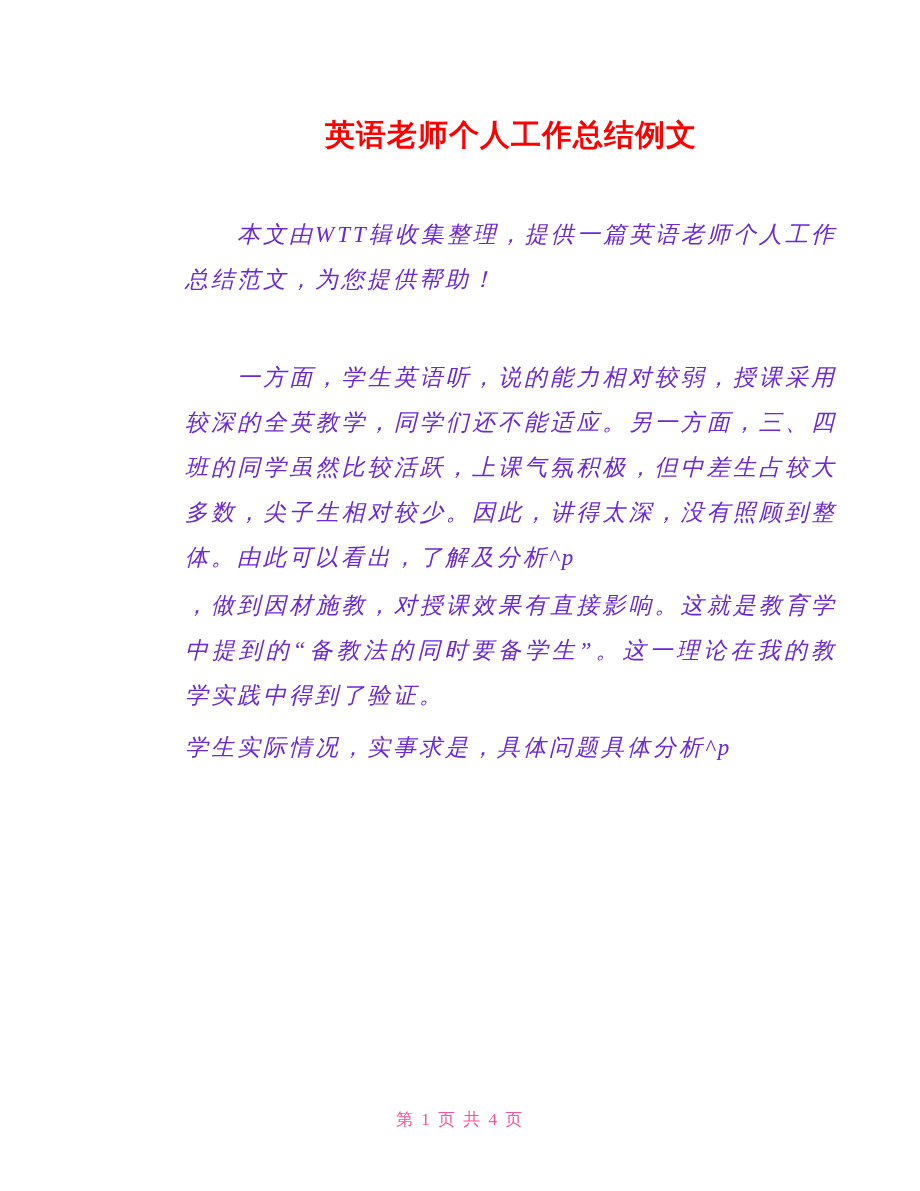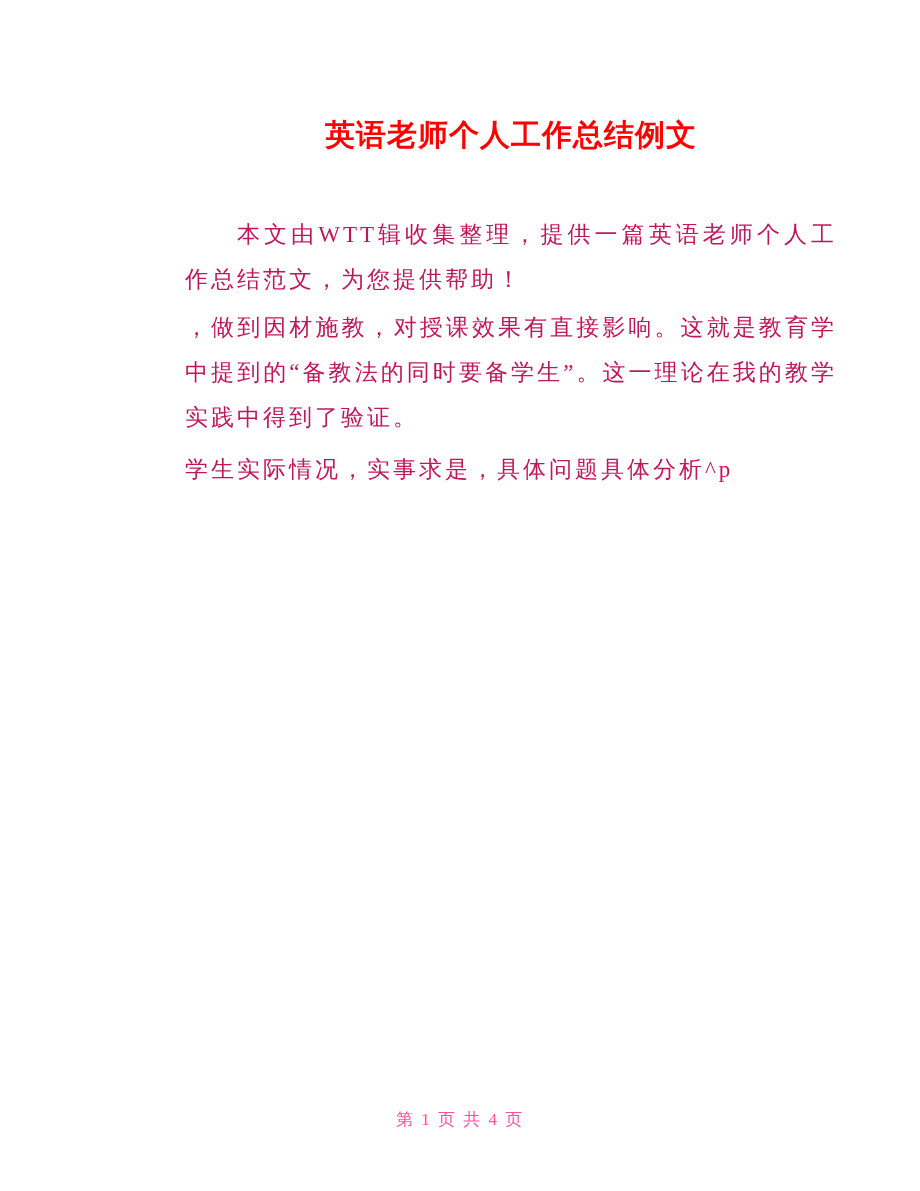--- a/index.html
+++ b/index.html
@@ -27,23 +27,24 @@
     font-size: 30px;
     line-height: 44px;
     letter-spacing: 1px;
     white-space: nowrap;
   }
   .para {
     margin: 0;
     font-size: 23px;
     line-height: 45px;
     letter-spacing: 3px;
-    color: #be185d;
+    color: #6d28d9;
     word-break: break-all;
     text-align: justify;
+    font-style: italic;
   }
   .indent { text-indent: 52px; }
   .p1 { margin-top: 55px; }
   .p2 { margin-top: 53px; }
   .p3 { margin-top: 7px; }
   .p4 { margin-top: 3px; }
   .p5 { margin-top: 0; }
   .page-footer {
     position: absolute;
     top: 1108px;
@@ -58,20 +59,21 @@
   }
 </style>
 </head>
 <body>
 
 <div class="doc">
   <h1 class="doc-title">英语老师个人工作总结例文</h1>
 
   <p class="para indent p1">本文由WTT辑收集整理，提供一篇英语老师个人工作总结范文，为您提供帮助！</p>
 
+  <p class="para indent p2">一方面，学生英语听，说的能力相对较弱，授课采用较深的全英教学，同学们还不能适应。另一方面，三、四班的同学虽然比较活跃，上课气氛积极，但中差生占较大多数，尖子生相对较少。因此，讲得太深，没有照顾到整体。由此可以看出，了解及分析^p</p>
 
   <p class="para p4">，做到因材施教，对授课效果有直接影响。这就是教育学中提到的“备教法的同时要备学生”。这一理论在我的教学实践中得到了验证。</p>
 
   <p class="para p3">学生实际情况，实事求是，具体问题具体分析^p</p>
 
 </div>
 
 <div class="page-footer">第 1 页 共 4 页</div>
 
 </body></html>

